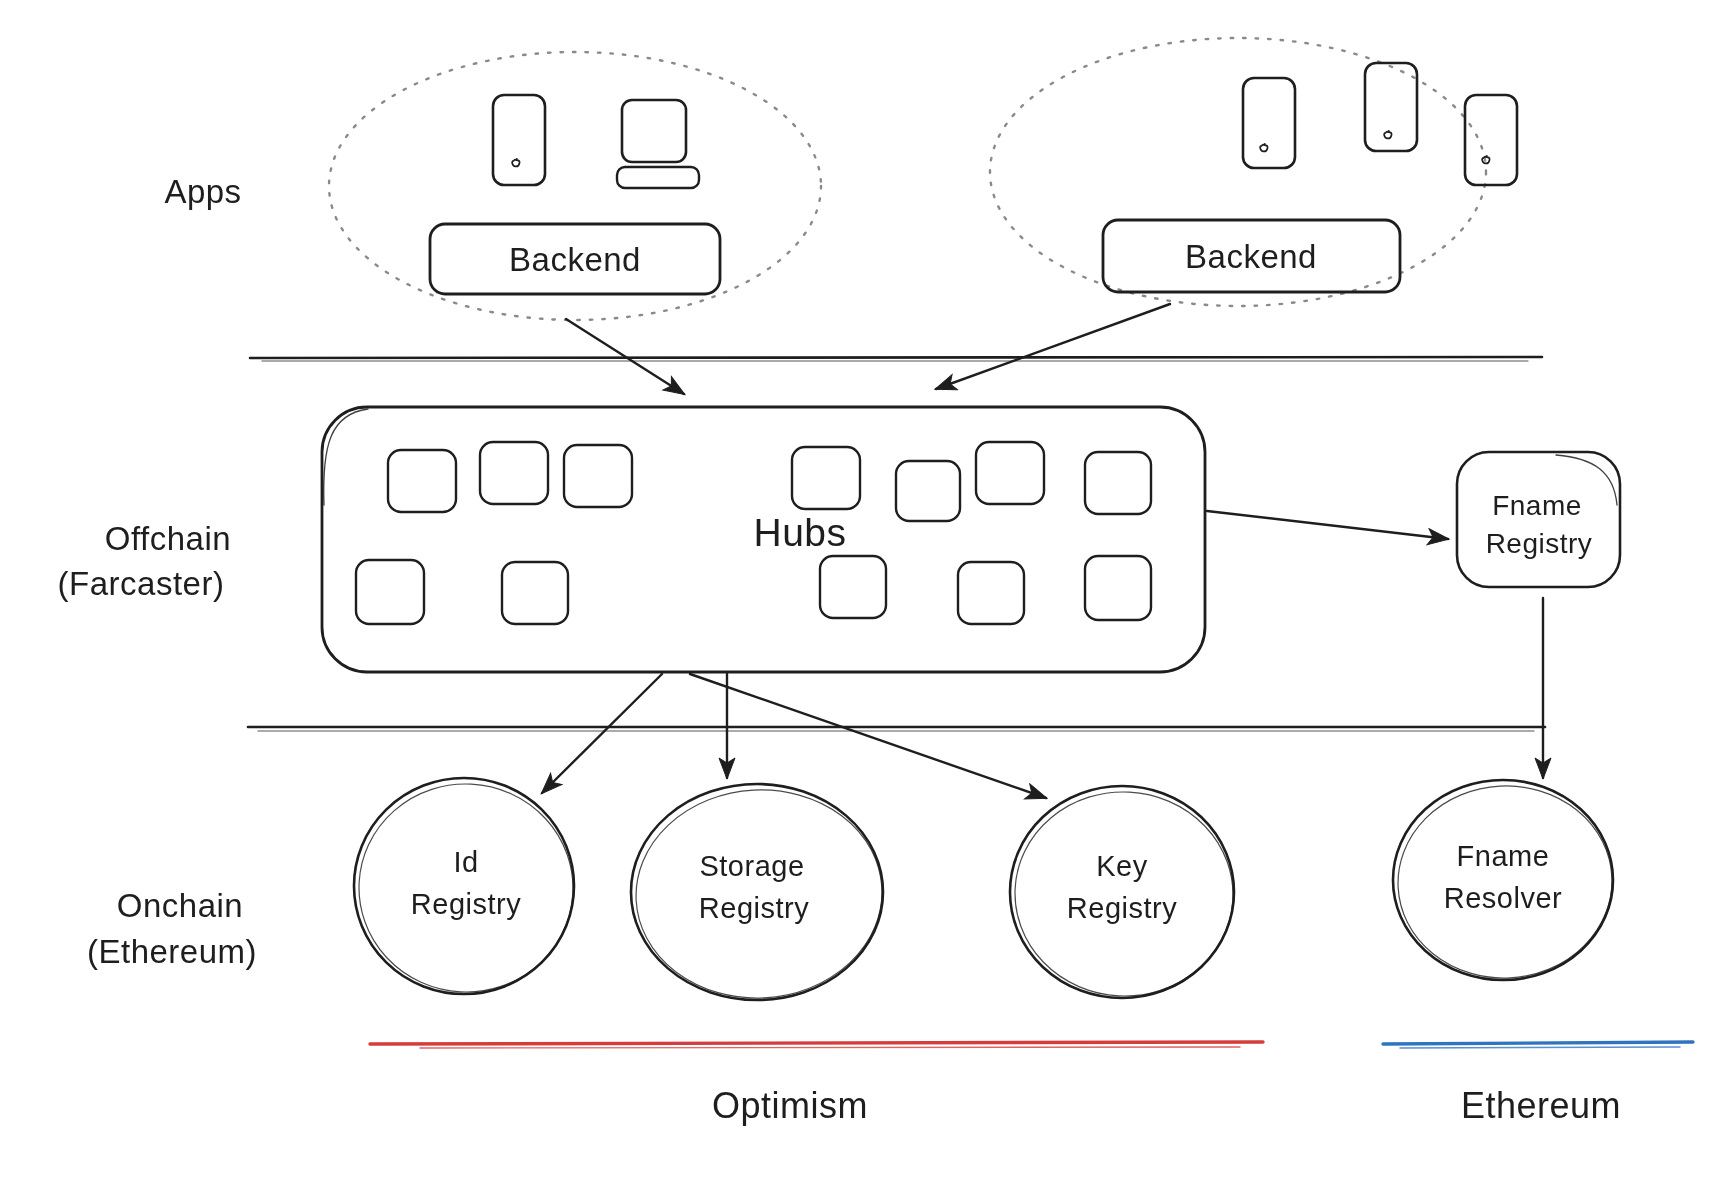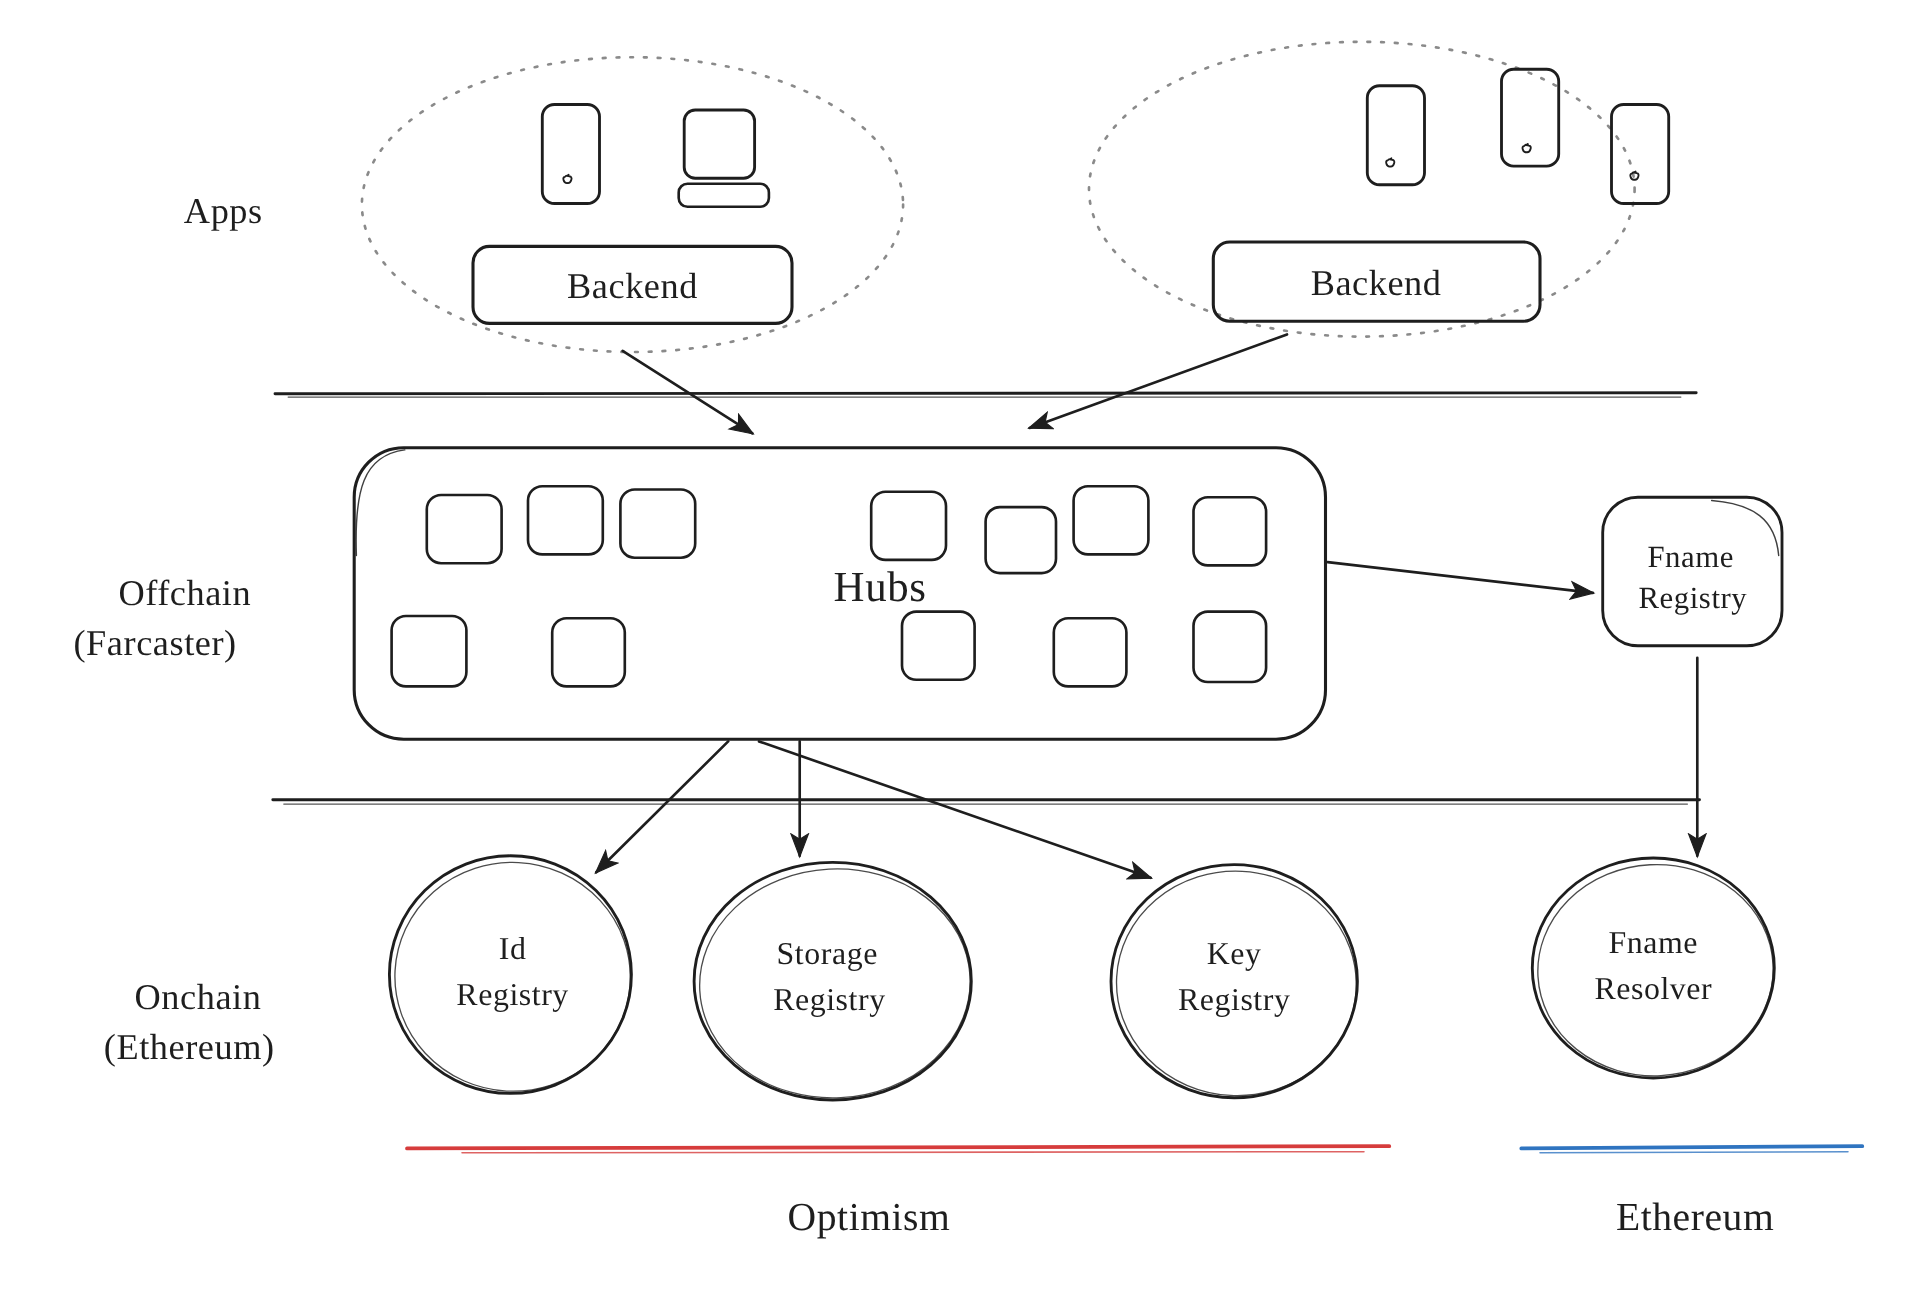--- a/index.html
+++ b/index.html
@@ -1,21 +1,21 @@
 <!DOCTYPE html>
 <html><head>
 <meta charset="utf-8">
 <title>diagram</title>
 <style>
   html,body{margin:0;padding:0;background:#ffffff;}
   .canvas{
     position:relative;
     width:1736px;height:1180px;
     background:#ffffff;
-    font-family:Liberation Serif, serif;
+    font-family:Liberation Sans, sans-serif;
     overflow:hidden;
     border-radius:14px;
   }
   svg text{
     fill:#1e1e1e;
     letter-spacing:0.5px;
   }
   .lbl-section{font-size:33px;}
   .lbl-backend{font-size:33px;}
   .lbl-hubs{font-size:39px;}

